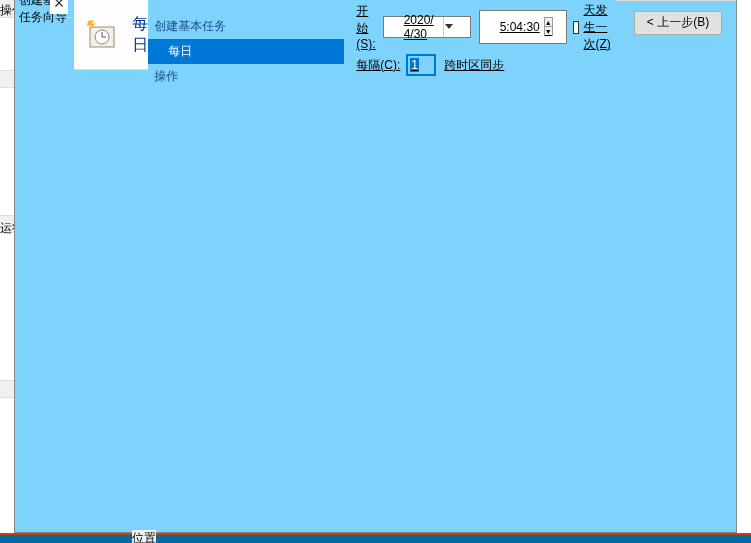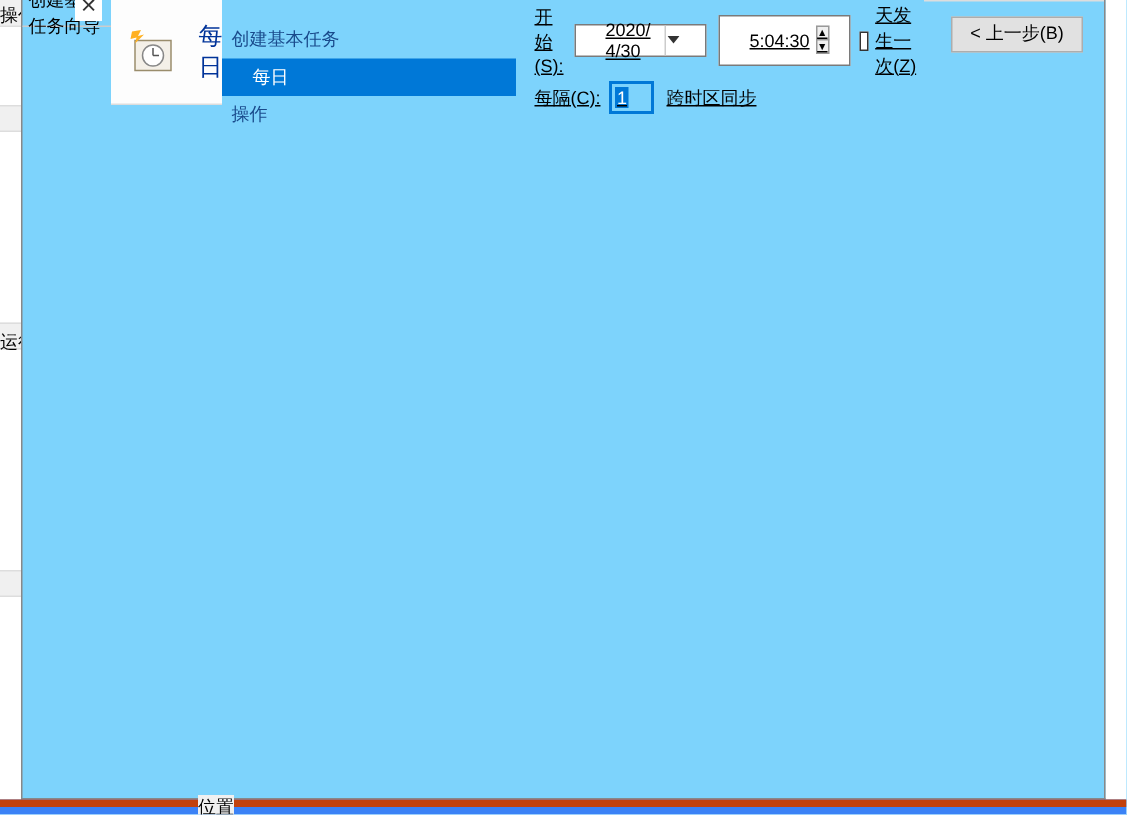--- a/index.html
+++ b/index.html
@@ -214,22 +214,22 @@
     .btn.default {
       border: 2px solid #0078d7;
       background: #e5f1fb;
     }
     .bottom-bg {
       position: absolute;
       bottom: 0;
       left: 0;
       right: 0;
       height: 10px;
-      background: #3b82f6;
-      border-top: 5px solid #c2410c;
+      background: #0369a1;
+      border-top: 2px solid #c2410c;
       font-family: Liberation Mono, monospace;
     }
     .bottom-bg-text {
       position: absolute;
       left: 132px;
       bottom: -4px;
       font-size: 12px;
       background: #f0f0f0;
     }
   </style>

